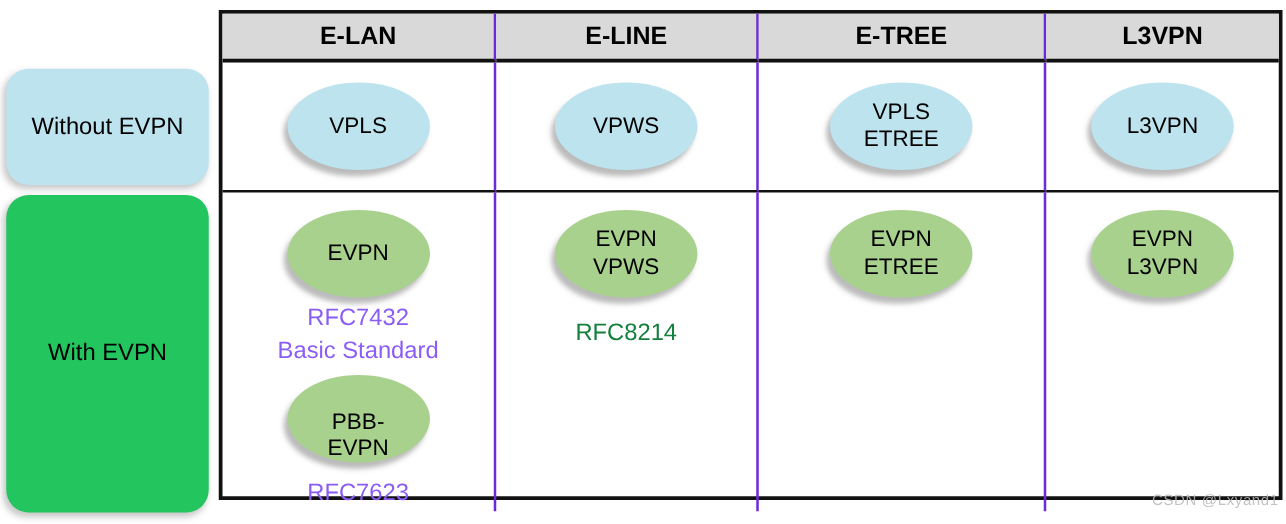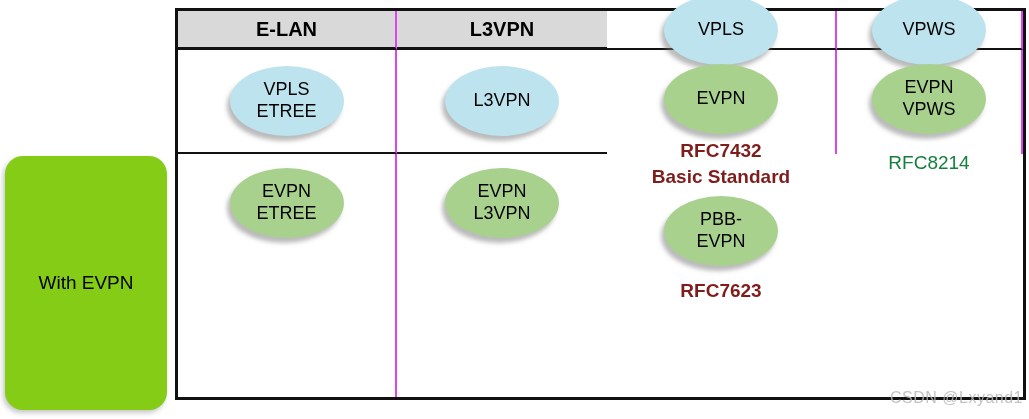--- a/index.html
+++ b/index.html
@@ -19,21 +19,21 @@
     width: 162px;
     border-radius: 18px;
     display: flex;
     align-items: center;
     justify-content: center;
     font-size: 19px;
     color: #000;
     box-shadow: -2px 3px 5px rgba(130,130,130,0.45);
   }
   .side-label.blue  { top: 55px;  height: 93px;  background: #bde3ee; }
-  .side-label.green { top: 156px; height: 254px; background: #84cc16; }
+  .side-label.green { top: 156px; height: 254px; background: #22c55e; }
 
   
   .grid {
     position: absolute;
     left: 175px;
     top: 8px;
     width: 851px;
     height: 392px;
     box-sizing: border-box;
     border: 3px solid #111;
@@ -46,21 +46,21 @@
     background: #d9d9d9;
     border-bottom: 3px solid #111;
     display: flex;
     align-items: center;
     justify-content: center;
     font-weight: bold;
     font-size: 20px;
     color: #000;
     box-sizing: border-box;
   }
-  .br { border-right: 2px solid #d946ef; }
+  .br { border-right: 2px solid #6d28d9; }
   .r1cell {
     border-bottom: 2px solid #111;
     display: flex;
     align-items: center;
     justify-content: center;
     box-sizing: border-box;
   }
   .r2cell {
     display: flex;
     flex-direction: column;
@@ -88,47 +88,52 @@
   .bubble.blue  { background: #bde3ee; }
   .bubble.green { background: #a9d18e; }
 
   
   .caption {
     text-align: center;
     white-space: pre-line;
     font-size: 19px;
     line-height: 1.38;
   }
-  .caption.bold    { font-weight: bold; color: #7f1d1d; margin-top: 4px; }
+  .caption.bold    { font-weight: normal; color: #8b5cf6; margin-top: 4px; }
   .caption.regular { color: #15803d; margin-top: 16px; }
   .caption.tight   { margin-top: 12px; }
-  .bubble.second   { margin-top: 6px; }
+  .bubble.second   { margin-top: 6px; align-items: flex-end; }
 
   .watermark {
     position: absolute;
     right: 6px;
     bottom: 12px;
-    font-size: 16px;
+    font-size: 12px;
     color: rgba(185,185,185,0.85);
     letter-spacing: 0.5px;
   }
 </style>
 </head>
 <body>
 
 <div class="canvas">
 
+  <div class="side-label blue">
+    <span>Without EVPN</span>
+  </div>
 
   <div class="side-label green">
     <span>With EVPN</span>
   </div>
 
   <div class="grid">
 
     <div class="th br">E-LAN</div>
+    <div class="th br">E-LINE</div>
+    <div class="th br">E-TREE</div>
     <div class="th">L3VPN</div>
 
     <div class="r1cell br">
       <div class="bubble blue">
         <span>VPLS</span>
       </div>
     </div>
     <div class="r1cell br">
       <div class="bubble blue">
         <span>VPWS</span>

